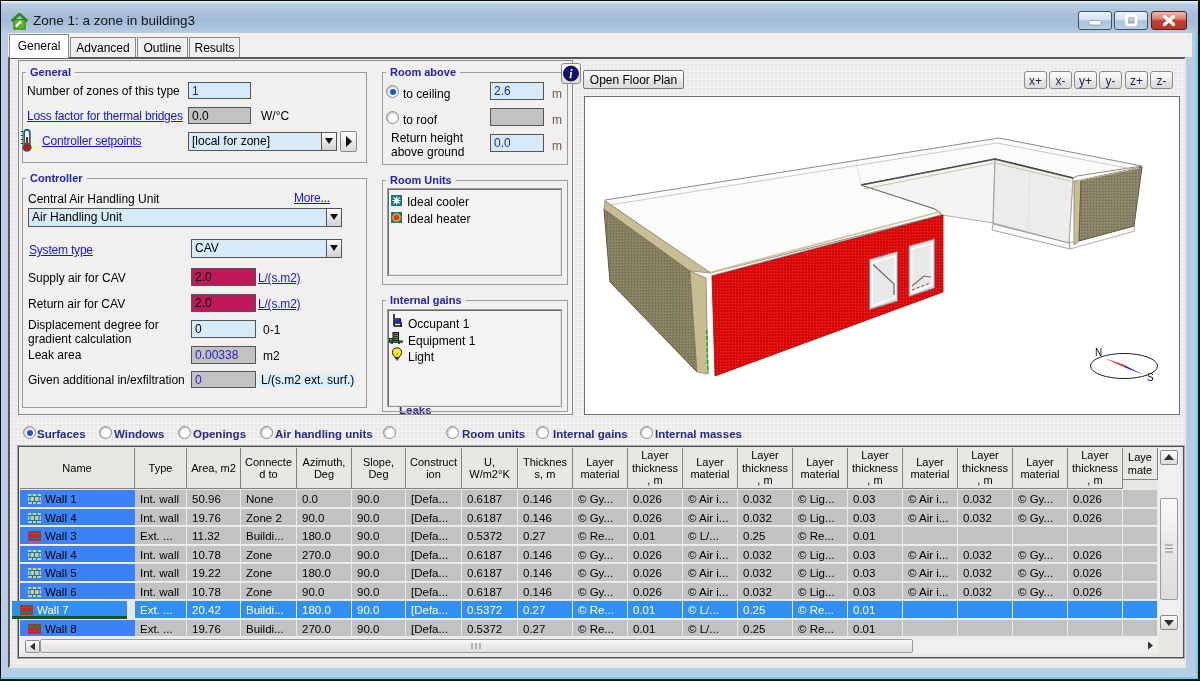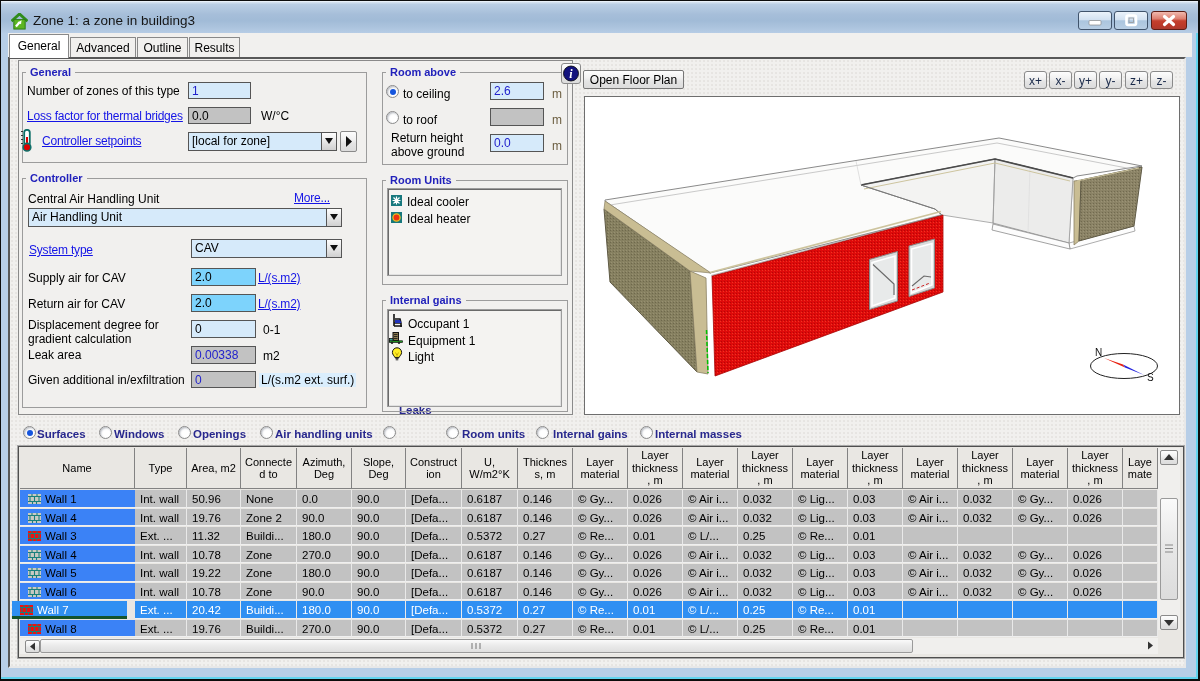--- a/index.html
+++ b/index.html
@@ -11,21 +11,21 @@
 .winbtn{position:absolute;top:11px;height:19px;border-radius:3px;border:1px solid #40536b}
 #cyanline{left:1px;top:677px;width:1197px;height:2px;background:#62d4ef;z-index:40}
 #tabstrip{left:8px;top:33px;width:1184px;height:24px;background:#f1f0ee}
 .tab{position:absolute;border:1px solid #898989;border-bottom:none;background:#f1f0ee;font-size:12px;color:#000;border-radius:1px 1px 0 0;text-align:center}
 #content{left:8px;top:57px;width:1178px;height:611px;background:#f1f0ee;background-image:radial-gradient(#e6e5e2 0.7px,transparent 0.9px);background-size:4px 4px;border:2px solid;border-color:#585858 #e8e8e8 #e8e8e8 #585858}
 .lbl{position:absolute;font-size:12px;color:#000;white-space:nowrap}
 .link{position:absolute;font-size:12px;color:#1414e6;text-decoration:underline;white-space:nowrap;letter-spacing:-0.2px}
 .field{position:absolute;border:1px solid #555;font-size:12px;padding-top:1px;padding-left:3px;white-space:nowrap}
 .f-blue{background:#d6eafa;color:#2222cc}
 .f-gray{background:#c2c2c2;color:#2222cc}
-.f-white{background:#7dd3fc;color:#000}
+.f-white{background:#be185d;color:#000}
 .combo{position:absolute;border:1px solid #555;background:#d6eafa;font-size:12px;color:#000;padding-top:1px;padding-left:3px;white-space:nowrap}
 .da{position:absolute;right:0;top:0;bottom:0;width:15px;background:linear-gradient(#fefefe,#d0d0d0);border-left:1px solid #555}
 .da:after{content:"";position:absolute;left:3px;top:5px;border:4px solid transparent;border-top:6px solid #111}
 .grp{position:absolute;border:1px solid #9c9c9c}
 .grplbl{position:absolute;font-weight:bold;font-size:11px;color:#2121bb;background:#f1f0ee;padding:0 4px;white-space:nowrap}
 .radio{position:absolute;width:13px;height:13px;border-radius:50%;background:#fff;border:1px solid #8a8a8a;box-shadow:inset 1px 1px 2px rgba(90,100,115,.45)}
 .radio.on:after{content:"";position:absolute;left:2.5px;top:2.5px;width:6px;height:6px;border-radius:50%;background:#1555dd}
 .listbox{position:absolute;background:#f4f3f1;border:1px solid #9c9c9c;box-shadow:inset 1px 1px 0 #6a6a6a,inset -1px -1px 0 #e0e0e0}
 .li{position:absolute;font-size:12px;color:#000;white-space:nowrap}
 .pbtn{position:absolute;border:1px solid #8a8a8a;border-radius:3px;background:linear-gradient(#fdfdfd,#f1f1f1 40%,#e4e4e4 60%,#dcdcdc);font-size:12px;color:#000;text-align:center}
@@ -264,21 +264,21 @@
 <div class="th" style="left:573px;top:448px;width:55px;height:41px;border-bottom:1px solid #828282">Layer<br>material</div>
 <div class="th" style="left:628px;top:448px;width:55px;height:41px;border-bottom:1px solid #828282">Layer<br>thickness<br>, m</div>
 <div class="th" style="left:683px;top:448px;width:55px;height:41px;border-bottom:1px solid #828282">Layer<br>material</div>
 <div class="th" style="left:738px;top:448px;width:55px;height:41px;border-bottom:1px solid #828282">Layer<br>thickness<br>, m</div>
 <div class="th" style="left:793px;top:448px;width:55px;height:41px;border-bottom:1px solid #828282">Layer<br>material</div>
 <div class="th" style="left:848px;top:448px;width:55px;height:41px;border-bottom:1px solid #828282">Layer<br>thickness<br>, m</div>
 <div class="th" style="left:903px;top:448px;width:55px;height:41px;border-bottom:1px solid #828282">Layer<br>material</div>
 <div class="th" style="left:958px;top:448px;width:55px;height:41px;border-bottom:1px solid #828282">Layer<br>thickness<br>, m</div>
 <div class="th" style="left:1013px;top:448px;width:55px;height:41px;border-bottom:1px solid #828282">Layer<br>material</div>
 <div class="th" style="left:1068px;top:448px;width:55px;height:41px;border-bottom:1px solid #828282">Layer<br>thickness<br>, m</div>
-<div class="th" style="left:1123px;top:448px;width:35px;height:41px;border-bottom:1px solid #828282">Laye<br>mate</div>
+<div class="th" style="left:1123px;top:448px;width:35px;height:32px;border-bottom:1px solid #828282">Laye<br>mate</div>
 <div class="cell namecell" style="left:20px;top:490px;width:115px;height:18px;border-bottom:1px solid #efefef">
     <svg width="13" height="10" style="position:absolute;left:8px;top:4px">
       <rect width="13" height="10" fill="#c9c9c2"></rect>
       <path d="M0 2.5 H13 M0 7.5 H13 M4 0 V2.5 M9 0 V2.5 M2 2.5 V7.5 M11 2.5 V7.5 M6.5 2.5 V7.5 M4.5 7.5 V10 M8.5 7.5 V10" stroke="#18807c" stroke-width="1.1"></path>
     </svg>
     <span style="position:absolute;left:25px;top:2.5px">Wall 1</span>
   </div>
 <div class="cell" style="left:135px;top:490px;width:52px;height:18px;border-bottom:1px solid #efefef;border-right:1px solid #e9e9e9">Int. wall</div>
 <div class="cell" style="left:187px;top:490px;width:54px;height:18px;border-bottom:1px solid #efefef;border-right:1px solid #e9e9e9">50.96</div>
 <div class="cell" style="left:241px;top:490px;width:56px;height:18px;border-bottom:1px solid #efefef;border-right:1px solid #e9e9e9">None</div>

